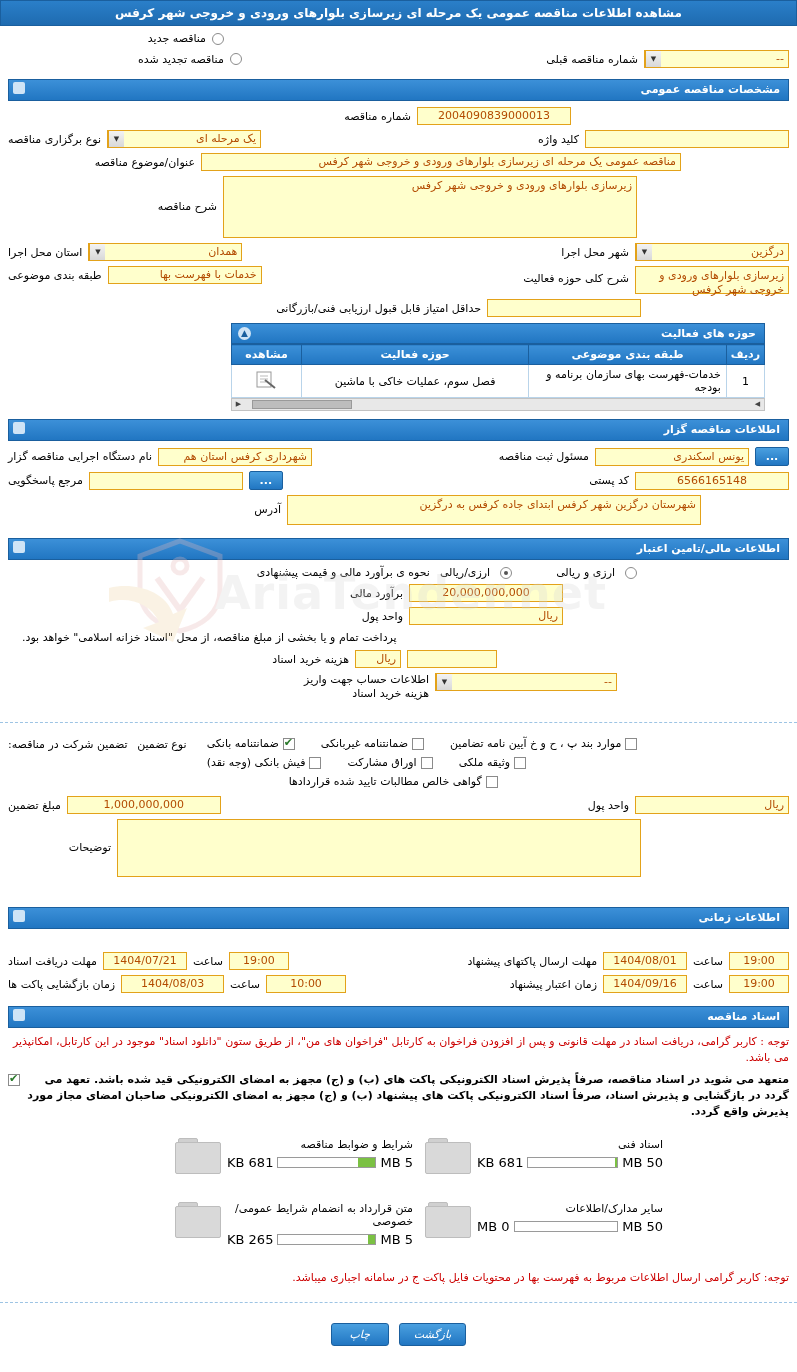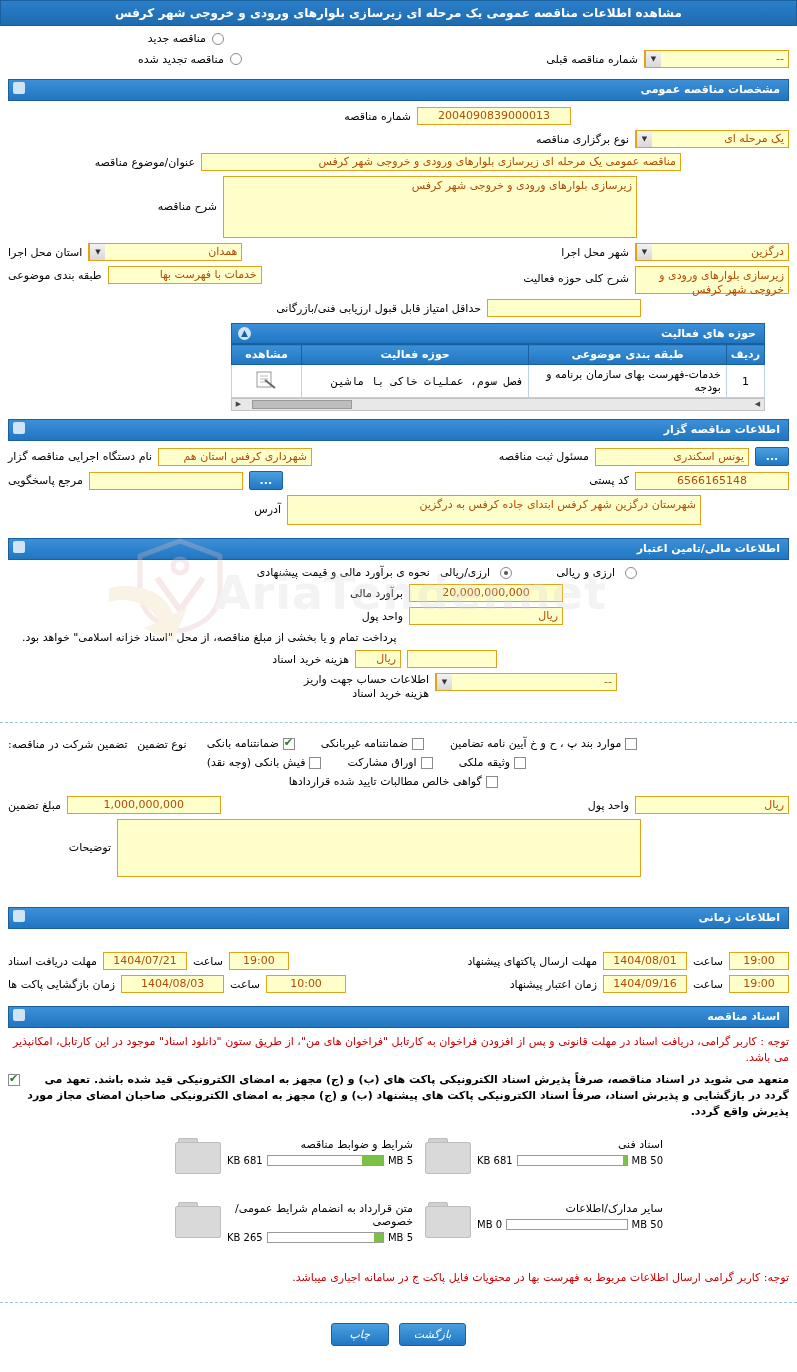--- a/index.html
+++ b/index.html
@@ -184,21 +184,21 @@
     background: #d0d0d0; border: 1px solid #bdbdbd; border-radius: 2px 2px 0 0;
   }
   .attinfo { flex: 1; text-align: right; }
   .attname { font-size: 11px; margin-bottom: 4px; }
   .bar {
     height: 11px; background: #fff; border: 1px solid #9a9a9a;
     position: relative; display: flex; align-items: center;
   }
   .bar .fill { height: 100%; background: #7bc143; }
   .attrow { display: flex; align-items: center; gap: 4px; }
-  .attsize { font-size: 10px; white-space: nowrap; }
+  .attsize { font-size: 13px; white-space: nowrap; }
   .note-red { color: #c00; font-size: 11px; text-align: right; line-height: 16px; }
   .note-blk { color: #000; font-size: 11px; text-align: right; line-height: 16px; }
   
   .wm {
     position: absolute; left: 95px; top: 520px;
     width: 610px; height: 150px; pointer-events: none;
     opacity: .30; z-index: 5;
   }
   .wm .txt {
     position: absolute; left: 120px; top: 46px;
@@ -268,20 +268,24 @@
     </div>
   </div>
 
   <div class="block">
     <div class="row" style="justify-content:flex-start;padding-right:218px;">
       <div class="fld num" style="width:154px;">2004090839000013</div>
       <span class="lab">شماره مناقصه</span>
     </div>
 
     <div class="row" style="justify-content:space-between;">
+      <div style="display:flex;align-items:center;gap:6px;">
+        <div class="fld" style="width:204px;"></div>
+        <span class="lab">کلید واژه</span>
+      </div>
       <div style="display:flex;align-items:center;gap:6px;">
         <div class="sel" style="width:154px;">
           <span class="arrow">▼</span>
           <span>یک مرحله ای</span>
         </div>
         <span class="lab">نوع برگزاری مناقصه</span>
       </div>
     </div>
 
     <div class="row" style="justify-content:flex-start;padding-right:108px;">
@@ -339,21 +343,21 @@
               <th style="width:36px;">ردیف</th>
               <th style="width:198px;">طبقه بندی موضوعی</th>
               <th style="width:228px;">حوزه فعالیت</th>
               <th style="width:70px;">مشاهده</th>
             </tr>
           </thead>
           <tbody>
             <tr>
               <td>1</td>
               <td style="text-align:right;">خدمات-فهرست بهای سازمان برنامه و بودجه</td>
-              <td style="text-align:right;font-family:Liberation Mono, monospace;">فصل سوم، عملیات خاکی با ماشین</td>
+              <td style="">فصل سوم، عملیات خاکی با ماشین</td>
               <td>
                 <svg width="22" height="18" viewBox="0 0 22 18">
                   <rect x="2" y="1" width="14" height="15" fill="#fff" stroke="#999"></rect>
                   <line x1="5" y1="5" x2="13" y2="5" stroke="#bbb"></line>
                   <line x1="5" y1="8" x2="13" y2="8" stroke="#bbb"></line>
                   <line x1="5" y1="11" x2="11" y2="11" stroke="#bbb"></line>
                   <path d="M10 9 L20 17" stroke="#666" stroke-width="2"></path>
                 </svg>
               </td>
             </tr>

